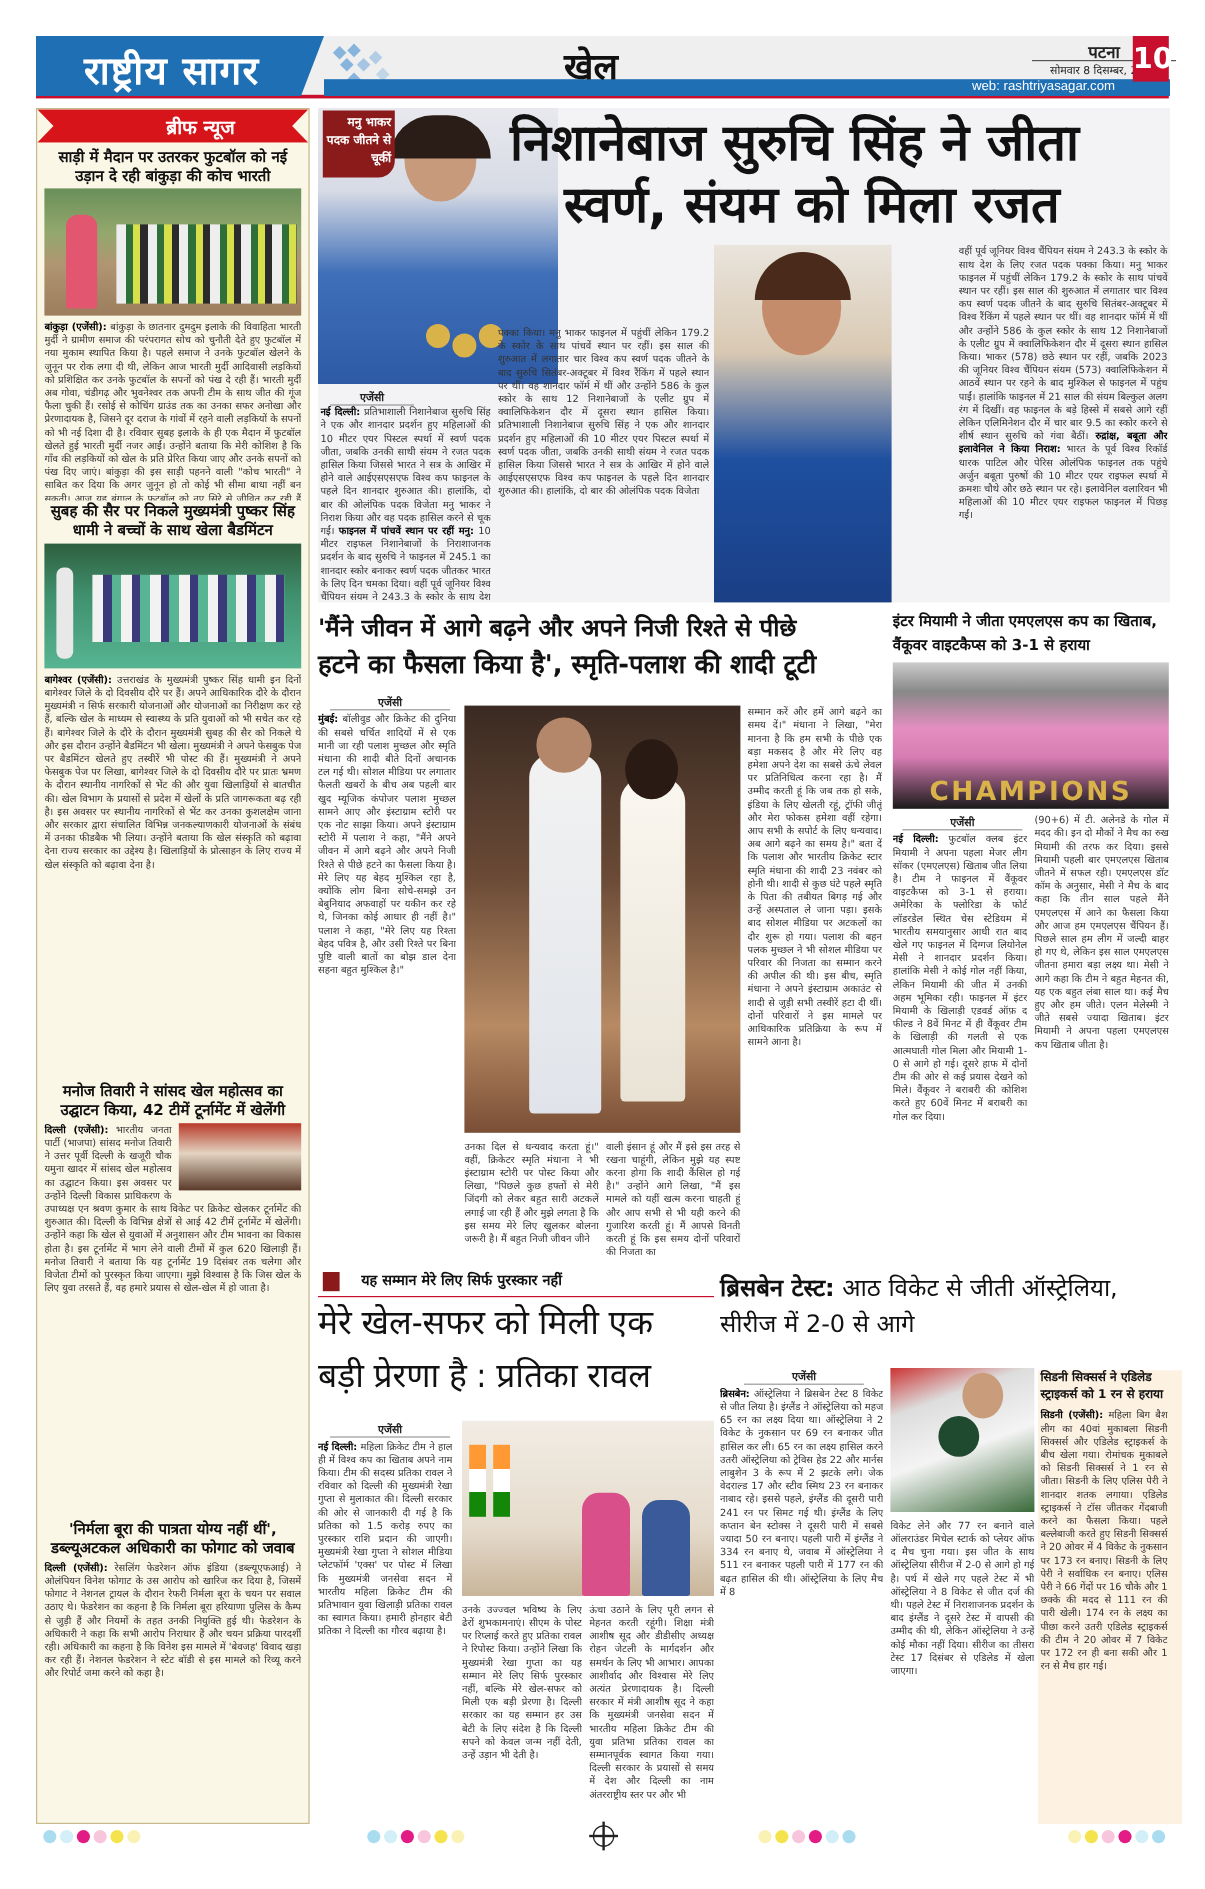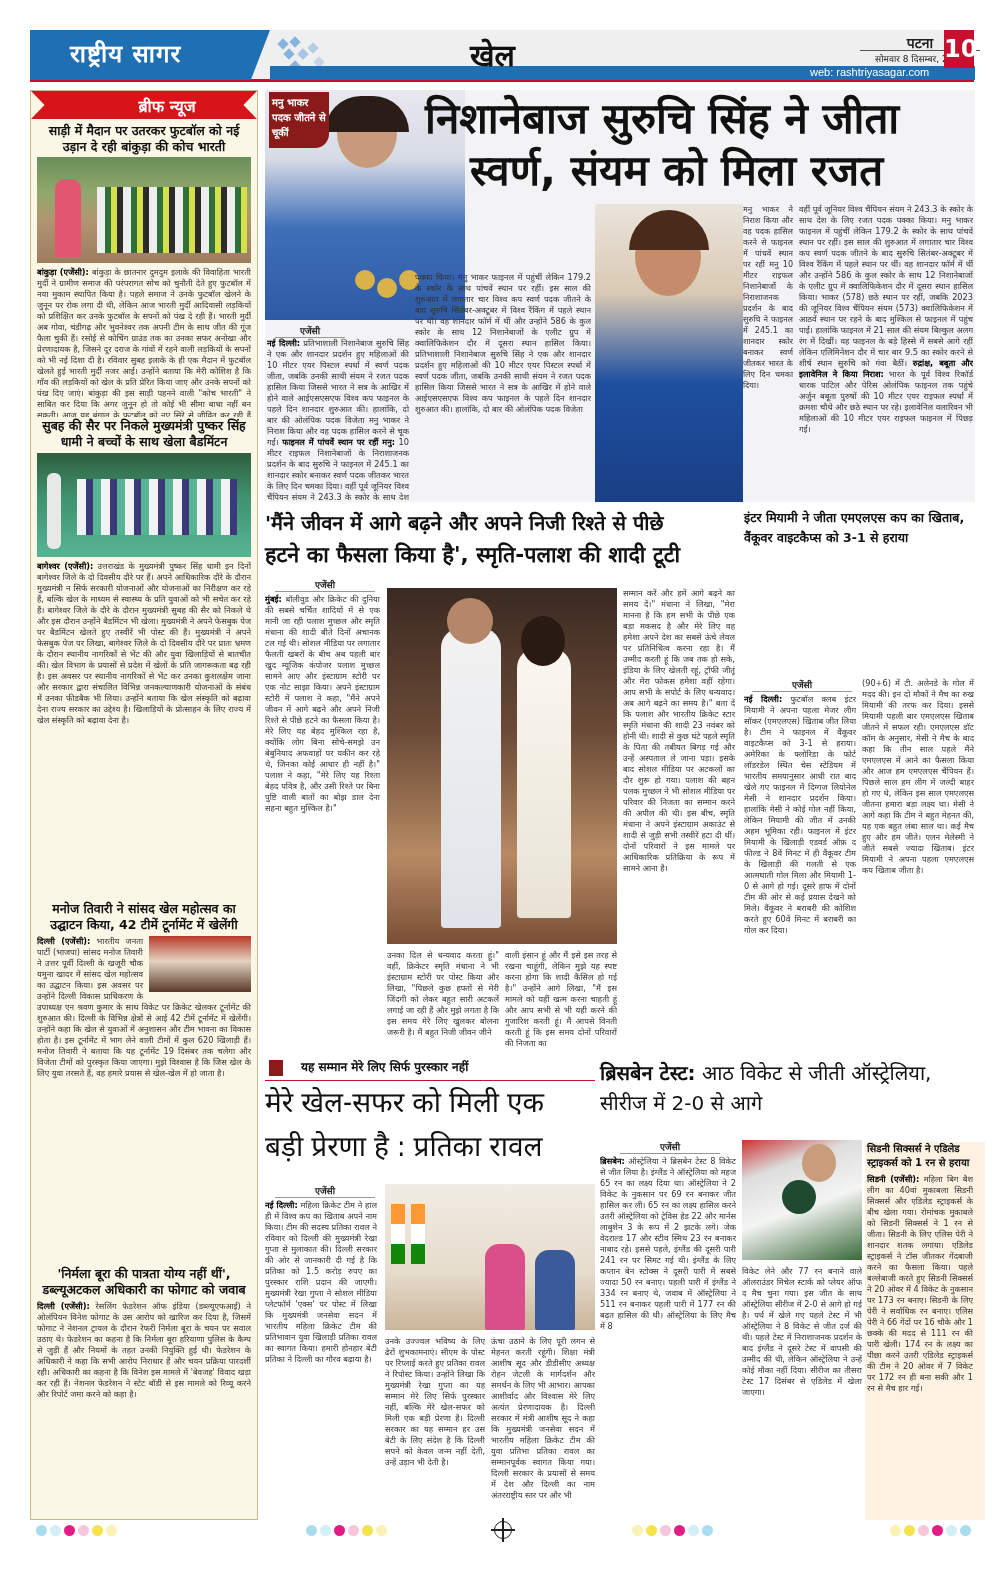--- a/index.html
+++ b/index.html
@@ -1,21 +1,21 @@
 <!DOCTYPE html>
 <html><head>
 <meta charset="utf-8">
 <style>
 *{box-sizing:border-box;margin:0;padding:0}
 body{width:1004px;height:1574px;background:#fff;font-family:"DejaVu Sans",sans-serif;position:relative;overflow:hidden;color:#222}
 .abs{position:absolute}
 
 #mast{left:30px;top:30px;width:944px;height:52px;background:#efefef;border-bottom:3px solid #c8102e}
 #logo-bg{left:0;top:0;width:240px;height:50px;background:#1f6fb5;clip-path:polygon(0 0,100% 0,92% 100%,0 100%)}
-#logo{left:40px;top:6px;color:#fff;font-size:24px;font-weight:bold;letter-spacing:1px}
+#logo{left:40px;top:6px;color:#fff;font-size:32px;font-weight:bold;letter-spacing:1px}
 #diamonds{left:245px;top:6px;width:70px;height:38px}
 .dm{position:absolute;width:8px;height:8px;background:#5b9bd5;transform:rotate(45deg);opacity:.7}
 #section-title{left:440px;top:4px;font-size:30px;font-weight:bold;color:#111}
 #blue-strip{left:240px;top:36px;width:705px;height:14px;background:#1f6fb5}
 #web{left:780px;top:36px;color:#fff;font-size:11px;font-family:"Liberation Sans Narrow","Liberation Sans",sans-serif}
 #city{left:830px;top:3px;font-size:14px;font-weight:bold;width:120px;text-align:center}
 #date{left:830px;top:20px;font-size:9px;width:120px;text-align:center;border-top:1px solid #555;padding-top:1px}
 #pagenum{left:944px;top:30px;width:30px;height:38px;background:#c8102e;color:#fff;font-size:24px;font-weight:bold;text-align:center;line-height:38px}
 #leftcol{left:30px;top:90px;width:228px;height:1430px;background:#fbf7e6;border:1px solid #c9b88a}
 #brief-banner{left:0;top:0;width:226px;height:28px;background:#d7141a;clip-path:polygon(0 0,100% 0,94% 50%,100% 100%,0 100%,6% 50%)}
@@ -81,31 +81,30 @@
 </div>
 
 <div class="abs" style="left:265px;top:90px;width:710px;height:412px;background:#f3f3f6">
   <div class="abs" style="left:0;top:0;width:200px;height:230px;background:linear-gradient(180deg,#e8e8ee 0%,#d7dbe5 30%,#3f6fb8 60%,#2e5aa5 100%)">
     <div style="position:absolute;left:72px;top:8px;width:60px;height:70px;border-radius:50%;background:#c89a7c"></div>
     <div style="position:absolute;left:60px;top:6px;width:84px;height:36px;border-radius:40px 40px 0 0;background:#2a1c16"></div>
     <div style="position:absolute;left:90px;top:180px;width:20px;height:20px;border-radius:50%;background:#d9b34a"></div>
     <div style="position:absolute;left:112px;top:188px;width:20px;height:20px;border-radius:50%;background:#d9b34a"></div>
     <div style="position:absolute;left:134px;top:180px;width:20px;height:20px;border-radius:50%;background:#d9b34a"></div>
   </div>
-  <div class="abs" style="left:4px;top:2px;width:60px;height:56px;background:#8b1a1a;border-radius:0 0 14px 0;padding:3px;color:#fff;font-size:10px;font-weight:bold;line-height:15px;text-align:left">मनु भाकर पदक जीतने से चूकीं</div>
+  <div class="abs" style="left:4px;top:2px;width:60px;height:56px;background:#8b1a1a;border-radius:0 0 14px 0;padding:3px;color:#fff;font-size:10px;font-weight:bold;line-height:15px;text-align:right">मनु भाकर पदक जीतने से चूकीं</div>
   <div class="hl" style="left:160px;top:4px;font-size:42px;line-height:50px;white-space:nowrap">निशानेबाज सुरुचि सिंह ने जीता</div>
   <div class="hl" style="left:205px;top:56px;font-size:42px;line-height:50px;white-space:nowrap">स्वर्ण, संयम को मिला रजत</div>
   <div class="agency" style="left:10px;top:234px;width:70px">एजेंसी</div>
   <div class="txt" style="left:2px;top:248px;width:142px;height:162px"><b>नई दिल्ली:</b> <span>प्रतिभाशाली निशानेबाज सुरुचि सिंह ने एक और शानदार प्रदर्शन हुए महिलाओं की 10 मीटर एयर पिस्टल स्पर्धा में स्वर्ण पदक जीता, जबकि उनकी साथी संयम ने रजत पदक हासिल किया जिससे भारत ने सत्र के आखिर में होने वाले आईएसएसएफ विश्व कप फाइनल के पहले दिन शानदार शुरुआत की। हालांकि, दो बार की ओलंपिक पदक विजेता मनु भाकर ने निराश किया और वह पदक हासिल करने से चूक गईं।</span> <b>फाइनल में पांचवें स्थान पर रहीं मनु:</b> <span>10 मीटर राइफल निशानेबाजों के निराशाजनक प्रदर्शन के बाद सुरुचि ने फाइनल में 245.1 का शानदार स्कोर बनाकर स्वर्ण पदक जीतकर भारत के लिए दिन चमका दिया। वहीं पूर्व जूनियर विश्व चैंपियन संयम ने 243.3 के स्कोर के साथ देश के लिए रजत पदक</span></div>
   <div class="txt" style="left:150px;top:182px;width:176px;height:228px">पक्का किया। मनु भाकर फाइनल में पहुंचीं लेकिन 179.2 के स्कोर के साथ पांचवें स्थान पर रहीं। इस साल की शुरुआत में लगातार चार विश्व कप स्वर्ण पदक जीतने के बाद सुरुचि सितंबर-अक्टूबर में विश्व रैंकिंग में पहले स्थान पर थीं। वह शानदार फॉर्म में थीं और उन्होंने 586 के कुल स्कोर के साथ 12 निशानेबाजों के एलीट ग्रुप में क्वालिफिकेशन दौर में दूसरा स्थान हासिल किया। प्रतिभाशाली निशानेबाज सुरुचि सिंह ने एक और शानदार प्रदर्शन हुए महिलाओं की 10 मीटर एयर पिस्टल स्पर्धा में स्वर्ण पदक जीता, जबकि उनकी साथी संयम ने रजत पदक हासिल किया जिससे भारत ने सत्र के आखिर में होने वाले आईएसएसएफ विश्व कप फाइनल के पहले दिन शानदार शुरुआत की। हालांकि, दो बार की ओलंपिक पदक विजेता</div>
   <div class="abs" style="left:330px;top:114px;width:148px;height:298px;background:linear-gradient(180deg,#e9e4dc 0%,#d9c9b3 30%,#1e4fa0 60%,#1a3f85 100%)">
     <div style="position:absolute;left:40px;top:12px;width:66px;height:80px;border-radius:50%;background:#c48c6a"></div>
     <div style="position:absolute;left:34px;top:6px;width:80px;height:40px;border-radius:40px 40px 0 0;background:#4a2a1a"></div>
   </div>
-  <div class="txt" style="left:478px;top:114px;width:50px;height:296px;font-size:8px">मनु भाकर ने निराश किया और वह पदक हासिल करने से फाइनल में पांचवें स्थान पर रहीं मनु 10 मीटर राइफल निशानेबाजों के निराशाजनक प्रदर्शन के बाद सुरुचि ने फाइनल में 245.1 का शानदार स्कोर बनाकर स्वर्ण जीतकर भारत के लिए दिन चमका दिया।</div>
   <div class="txt" style="left:534px;top:114px;width:174px;height:296px"><span>वहीं पूर्व जूनियर विश्व चैंपियन संयम ने 243.3 के स्कोर के साथ देश के लिए रजत पदक पक्का किया। मनु भाकर फाइनल में पहुंचीं लेकिन 179.2 के स्कोर के साथ पांचवें स्थान पर रहीं। इस साल की शुरुआत में लगातार चार विश्व कप स्वर्ण पदक जीतने के बाद सुरुचि सितंबर-अक्टूबर में विश्व रैंकिंग में पहले स्थान पर थीं। वह शानदार फॉर्म में थीं और उन्होंने 586 के कुल स्कोर के साथ 12 निशानेबाजों के एलीट ग्रुप में क्वालिफिकेशन दौर में दूसरा स्थान हासिल किया। भाकर (578) छठे स्थान पर रहीं, जबकि 2023 की जूनियर विश्व चैंपियन संयम (573) क्वालिफिकेशन में आठवें स्थान पर रहने के बाद मुश्किल से फाइनल में पहुंच पाईं। हालांकि फाइनल में 21 साल की संयम बिल्कुल अलग रंग में दिखीं। वह फाइनल के बड़े हिस्से में सबसे आगे रहीं लेकिन एलिमिनेशन दौर में चार बार 9.5 का स्कोर करने से शीर्ष स्थान सुरुचि को गंवा बैठीं।</span> <b>रुद्रांक्ष, बबूता और इलावेनिल ने किया निराश:</b> <span>भारत के पूर्व विश्व रिकॉर्ड धारक पाटिल और पेरिस ओलंपिक फाइनल तक पहुंचे अर्जुन बबूता पुरुषों की 10 मीटर एयर राइफल स्पर्धा में क्रमशः चौथे और छठे स्थान पर रहे। इलावेनिल वलारिवन भी महिलाओं की 10 मीटर एयर राइफल फाइनल में पिछड़ गईं।</span></div>
 </div>
 
 <div class="abs" style="left:265px;top:506px;width:470px;height:544px">
   <div class="hl" style="left:0;top:2px;font-size:20px;line-height:30px;white-space:nowrap">'मैंने जीवन में आगे बढ़ने और अपने निजी रिश्ते से पीछे</div>
   <div class="hl" style="left:0;top:34px;font-size:21.5px;line-height:30px;white-space:nowrap">हटने का फैसला किया है', स्मृति-पलाश की शादी टूटी</div>
   <div class="agency" style="left:10px;top:72px;width:100px">एजेंसी</div>
   <div class="txt" style="left:0;top:88px;width:115px;height:456px"><b>मुंबई:</b> <span>बॉलीवुड और क्रिकेट की दुनिया की सबसे चर्चित शादियों में से एक मानी जा रही पलाश मुच्छल और स्मृति मंधाना की शादी बीते दिनों अचानक टल गई थी। सोशल मीडिया पर लगातार फैलती खबरों के बीच अब पहली बार खुद म्यूजिक कंपोजर पलाश मुच्छल सामने आए और इंस्टाग्राम स्टोरी पर एक नोट साझा किया। अपने इंस्टाग्राम स्टोरी में पलाश ने कहा, "मैंने अपने जीवन में आगे बढ़ने और अपने निजी रिश्ते से पीछे हटने का फैसला किया है। मेरे लिए यह बेहद मुश्किल रहा है, क्योंकि लोग बिना सोचे-समझे उन बेबुनियाद अफवाहों पर यकीन कर रहे थे, जिनका कोई आधार ही नहीं है।" पलाश ने कहा, "मेरे लिए यह रिश्ता बेहद पवित्र है, और उसी रिश्ते पर बिना पुष्टि वाली बातों का बोझ डाल देना सहना बहुत मुश्किल है।"</span></div>
   <div class="abs" style="left:122px;top:82px;width:230px;height:356px;background:linear-gradient(180deg,#3a2a22 0%,#6a4a36 40%,#b78a63 75%,#7a4f36 100%)">
     <div style="position:absolute;left:54px;top:40px;width:60px;height:300px;background:linear-gradient(180deg,#f2f2f2,#e0e4ea);border-radius:20px 20px 4px 4px"></div>
@@ -113,20 +112,23 @@
     <div style="position:absolute;left:130px;top:60px;width:54px;height:270px;background:linear-gradient(180deg,#faf7f0,#e9e3d6);border-radius:20px 20px 4px 4px"></div>
     <div style="position:absolute;left:134px;top:28px;width:44px;height:50px;border-radius:50%;background:#2a1a14"></div>
   </div>
   <div class="txt" style="left:122px;top:444px;width:112px;height:100px">उनका दिल से धन्यवाद करता हूं।" वहीं, क्रिकेटर स्मृति मंधाना ने भी इंस्टाग्राम स्टोरी पर पोस्ट किया और लिखा, "पिछले कुछ हफ्तों से मेरी जिंदगी को लेकर बहुत सारी अटकलें लगाई जा रही हैं और मुझे लगता है कि इस समय मेरे लिए खुलकर बोलना जरूरी है। मैं बहुत निजी जीवन जीने</div>
   <div class="txt" style="left:240px;top:444px;width:112px;height:100px">वाली इंसान हूं और मैं इसे इस तरह से रखना चाहूंगी, लेकिन मुझे यह स्पष्ट करना होगा कि शादी कैंसिल हो गई है।" उन्होंने आगे लिखा, "मैं इस मामले को यहीं खत्म करना चाहती हूं और आप सभी से भी यही करने की गुजारिश करती हूं। मैं आपसे विनती करती हूं कि इस समय दोनों परिवारों की निजता का</div>
   <div class="txt" style="left:358px;top:82px;width:112px;height:462px">सम्मान करें और हमें आगे बढ़ने का समय दें।" मंधाना ने लिखा, "मेरा मानना है कि हम सभी के पीछे एक बड़ा मकसद है और मेरे लिए वह हमेशा अपने देश का सबसे ऊंचे लेवल पर प्रतिनिधित्व करना रहा है। मैं उम्मीद करती हूं कि जब तक हो सके, इंडिया के लिए खेलती रहूं, ट्रॉफी जीतूं और मेरा फोकस हमेशा वहीं रहेगा। आप सभी के सपोर्ट के लिए धन्यवाद। अब आगे बढ़ने का समय है।" बता दें कि पलाश और भारतीय क्रिकेट स्टार स्मृति मंधाना की शादी 23 नवंबर को होनी थी। शादी से कुछ घंटे पहले स्मृति के पिता की तबीयत बिगड़ गई और उन्हें अस्पताल ले जाना पड़ा। इसके बाद सोशल मीडिया पर अटकलों का दौर शुरू हो गया। पलाश की बहन पलक मुच्छल ने भी सोशल मीडिया पर परिवार की निजता का सम्मान करने की अपील की थी। इस बीच, स्मृति मंधाना ने अपने इंस्टाग्राम अकाउंट से शादी से जुड़ी सभी तस्वीरें हटा दी थीं। दोनों परिवारों ने इस मामले पर आधिकारिक प्रतिक्रिया के रूप में सामने आना है।</div>
 </div>
 
 <div class="abs" style="left:742px;top:506px;width:233px;height:544px">
   <div class="hl" style="left:2px;top:2px;width:230px;font-size:12.5px;line-height:20px">इंटर मियामी ने जीता एमएलएस कप का खिताब, वैंकूवर वाइटकैप्स को 3-1 से हराया</div>
+  <div class="abs" style="left:2px;top:46px;width:230px;height:122px;background:linear-gradient(180deg,#ccc 0%,#888 20%,#e48ec0 45%,#d77cb3 65%,#1a1a1a 100%)">
+    <div style="position:absolute;left:0;top:96px;width:230px;text-align:center;color:#d9b34a;font-size:22px;font-weight:bold;letter-spacing:2px">CHAMPIONS</div>
+  </div>
   <div class="agency" style="left:10px;top:172px;width:100px">एजेंसी</div>
   <div class="txt" style="left:2px;top:188px;width:112px;height:356px"><b>नई दिल्ली:</b> <span>फुटबॉल क्लब इंटर मियामी ने अपना पहला मेजर लीग सॉकर (एमएलएस) खिताब जीत लिया है। टीम ने फाइनल में वैंकूवर वाइटकैप्स को 3-1 से हराया। अमेरिका के फ्लोरिडा के फोर्ट लॉडरडेल स्थित चेस स्टेडियम में भारतीय समयानुसार आधी रात बाद खेले गए फाइनल में दिग्गज लियोनेल मेसी ने शानदार प्रदर्शन किया। हालांकि मेसी ने कोई गोल नहीं किया, लेकिन मियामी की जीत में उनकी अहम भूमिका रही। फाइनल में इंटर मियामी के खिलाड़ी एडवर्ड ऑफ़ द फील्ड ने 8वें मिनट में ही वैंकूवर टीम के खिलाड़ी की गलती से एक आत्मघाती गोल मिला और मियामी 1-0 से आगे हो गई। दूसरे हाफ में दोनों टीम की ओर से कई प्रयास देखने को मिले। वैंकूवर ने बराबरी की कोशिश करते हुए 60वें मिनट में बराबरी का गोल कर दिया।</span></div>
   <div class="txt" style="left:120px;top:172px;width:112px;height:372px">(90+6) में टी. अलेनडे के गोल में मदद की। इन दो मौकों ने मैच का रुख मियामी की तरफ कर दिया। इससे मियामी पहली बार एमएलएस खिताब जीतने में सफल रही। एमएलएस डॉट कॉम के अनुसार, मेसी ने मैच के बाद कहा कि तीन साल पहले मैंने एमएलएस में आने का फैसला किया और आज हम एमएलएस चैंपियन हैं। पिछले साल हम लीग में जल्दी बाहर हो गए थे, लेकिन इस साल एमएलएस जीतना हमारा बड़ा लक्ष्य था। मेसी ने आगे कहा कि टीम ने बहुत मेहनत की, यह एक बहुत लंबा साल था। कई मैच हुए और हम जीते। एलन मेलेस्मी ने जीते सबसे ज्यादा खिताब। इंटर मियामी ने अपना पहला एमएलएस कप खिताब जीता है।</div>
 </div>
 
 <div class="abs" style="left:265px;top:1054px;width:330px;height:466px">
   <div class="abs" style="left:4px;top:6px;width:14px;height:16px;background:#8b1a1a"></div>
   <div class="hl" style="left:36px;top:4px;font-size:12px;line-height:18px;white-space:nowrap">यह सम्मान मेरे लिए सिर्फ पुरस्कार नहीं</div>
   <div class="abs" style="left:0;top:26px;width:330px;height:1px;background:#c8102e"></div>
   <div class="hl" style="left:0;top:72px;font-size:28px;line-height:42px;white-space:nowrap;font-weight:normal;font-family:'DejaVu Sans Condensed','DejaVu Sans',sans-serif">बड़ी प्रेरणा है : प्रतिका रावल</div>

